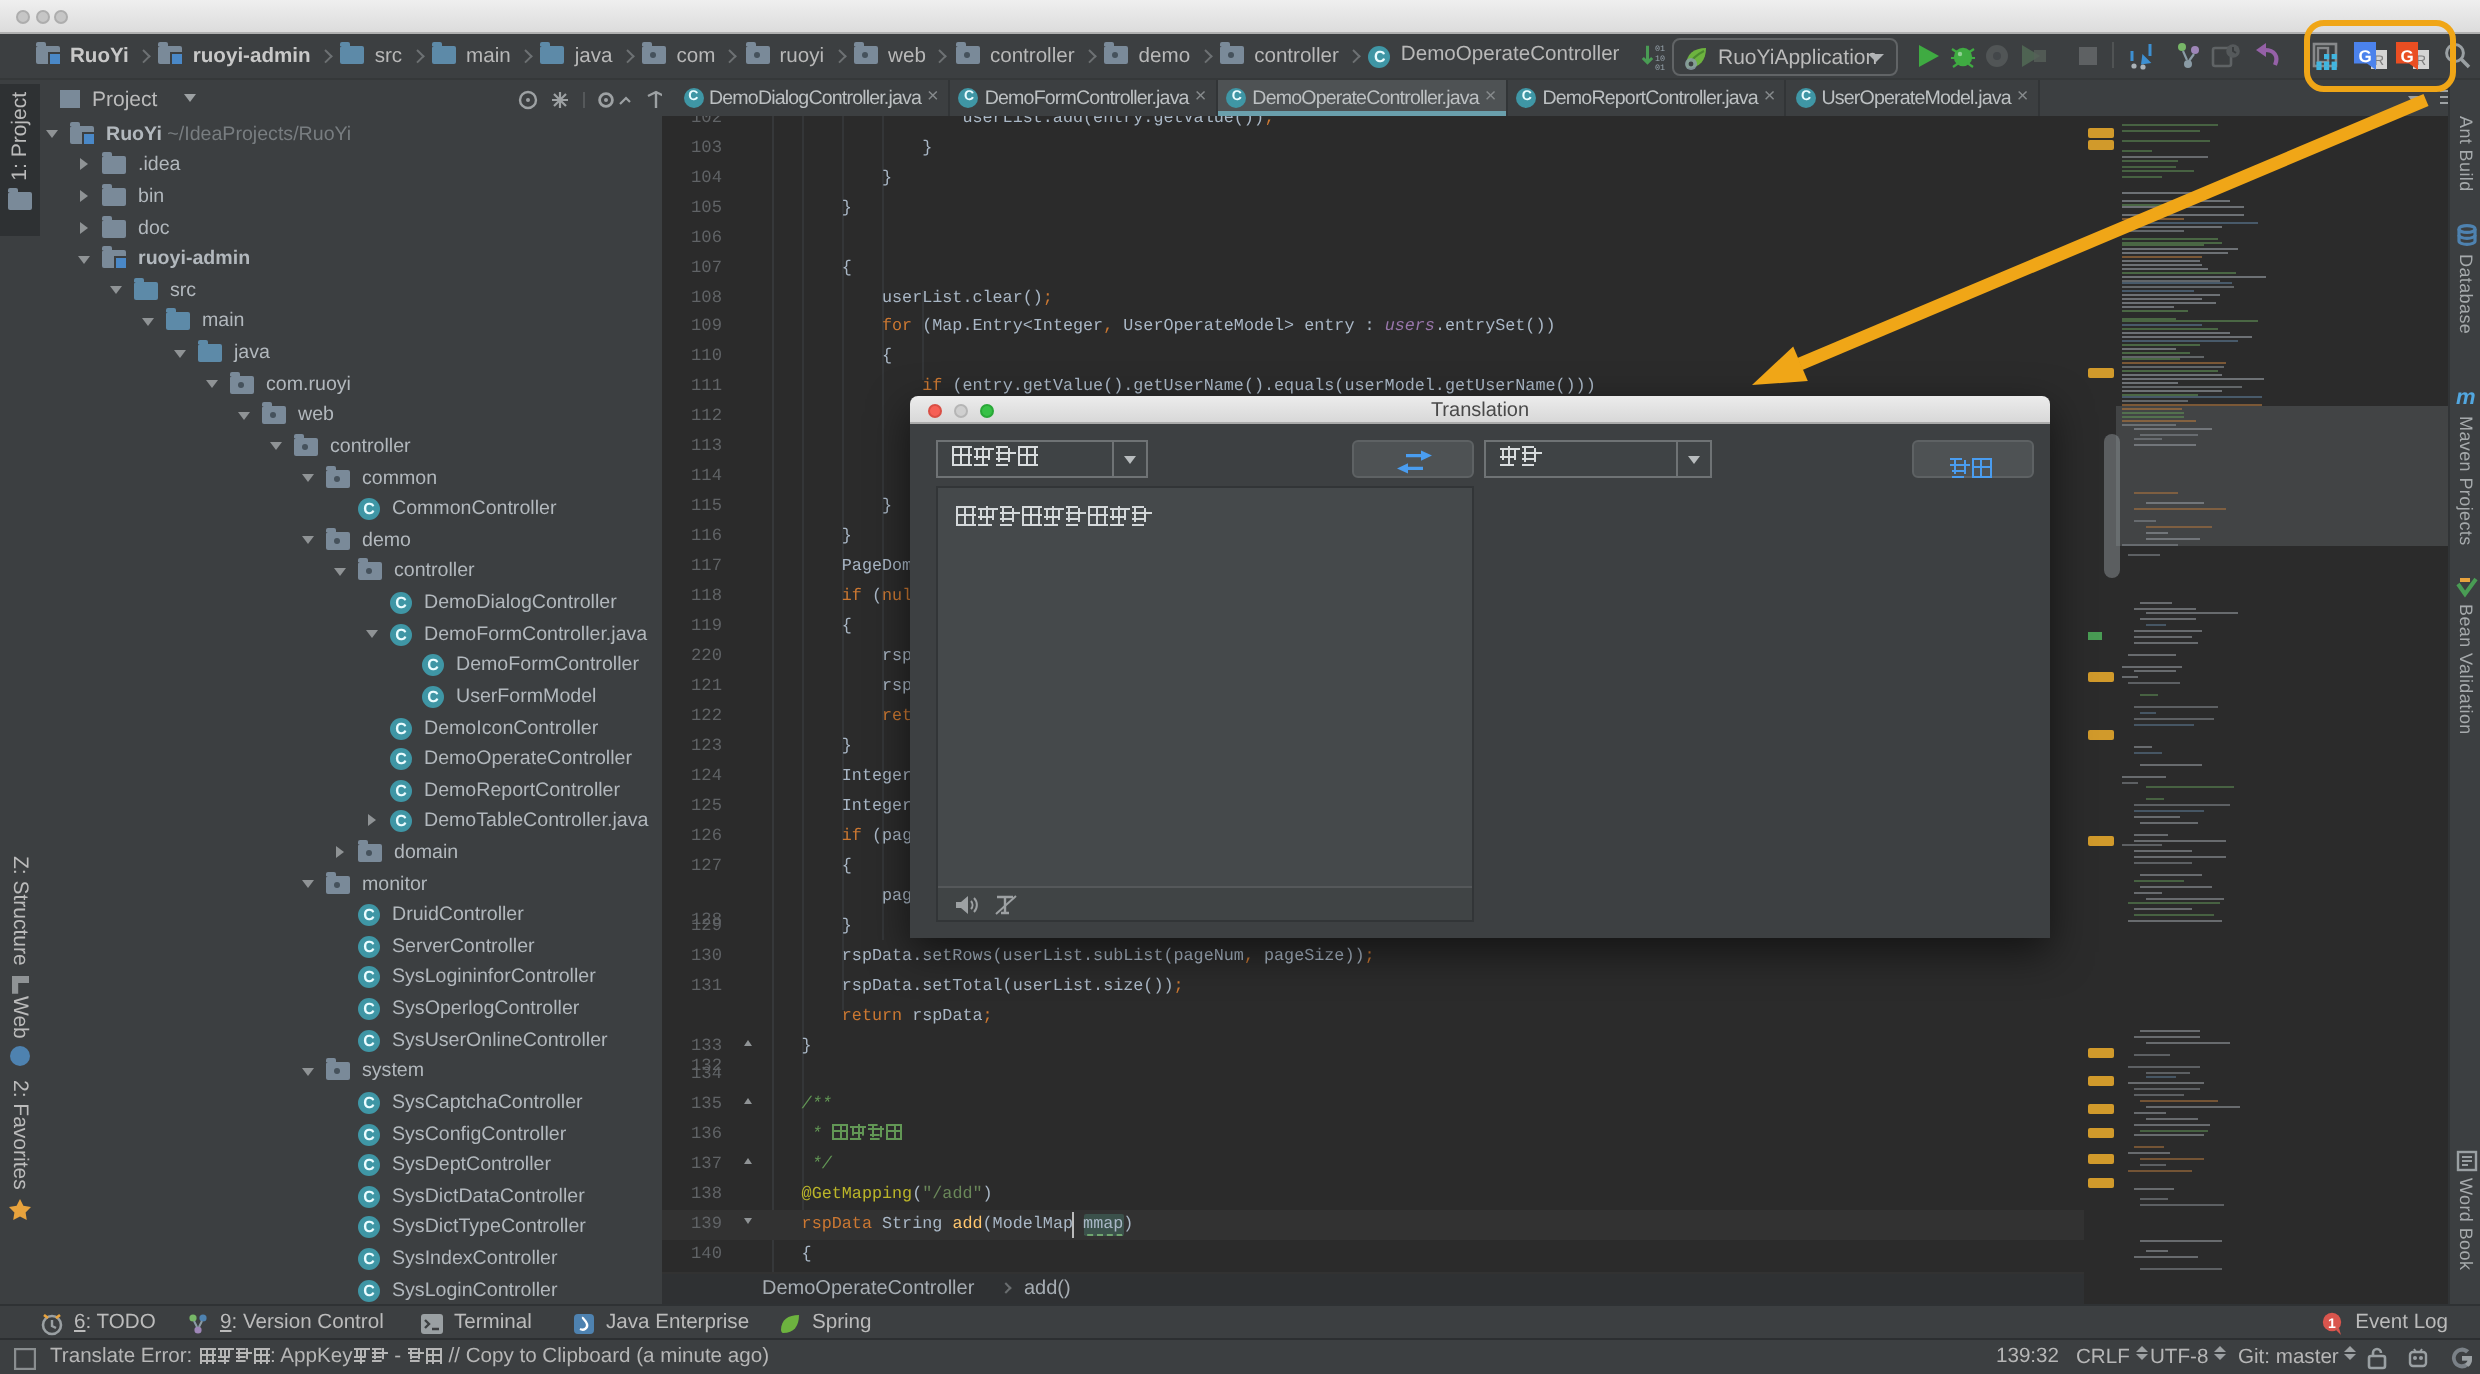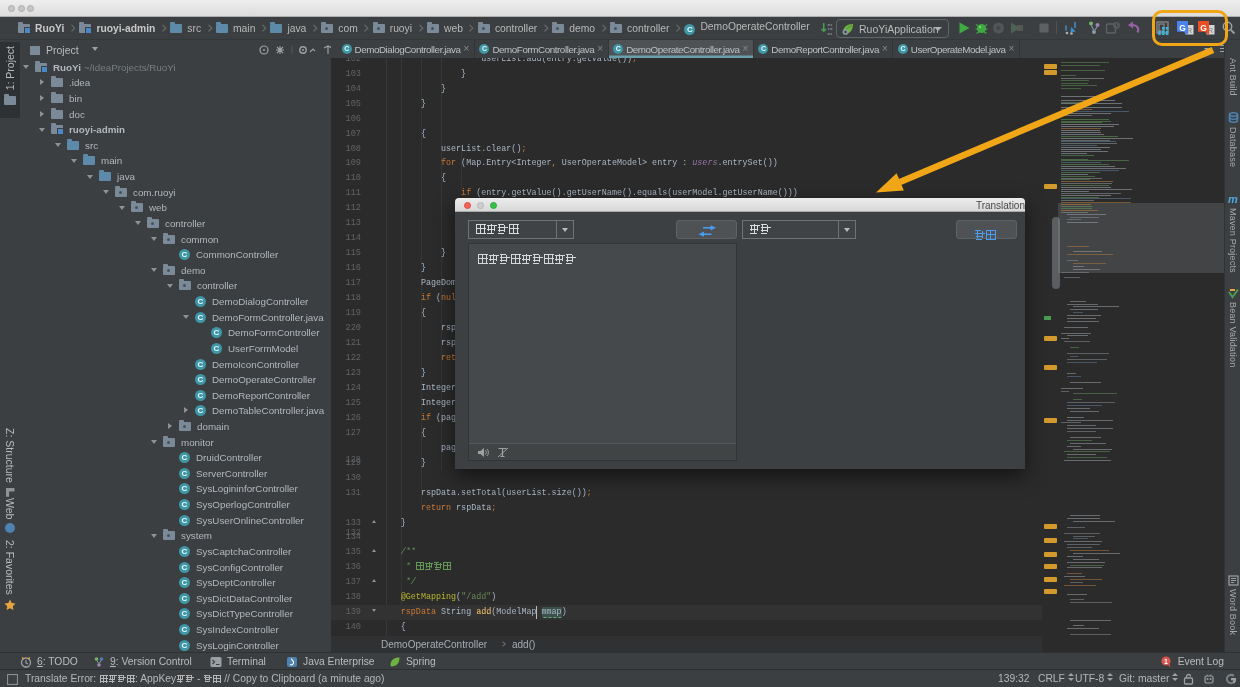--- a/index.html
+++ b/index.html
@@ -541,20 +541,21 @@
       <div class="cl" style="left:49.7px;top:337.8px">        Integer pageSize = pageDomain.getPageNum() * pageDomain.getPageSize()<span class="k">;</span></div>
       <div class="ln" style="top:352.7px">126</div>
       <div class="cl" style="left:49.7px;top:352.7px">        <span class="k">if</span> (pageSize &gt;= userList.size())</div>
       <div class="ln" style="top:367.7px">127</div>
       <div class="cl" style="left:49.7px;top:367.7px">        {</div>
       <div class="ln" style="top:395px">128</div>
       <div class="cl" style="left:49.7px;top:382.7px">            pageSize = userList.size()<span class="k">;</span></div>
       <div class="ln" style="top:397.6px">129</div>
       <div class="cl" style="left:49.7px;top:397.6px">        }</div>
       <div class="ln" style="top:412.6px">130</div>
+      <div class="cl" style="left:49.7px;top:412.6px">        rspData.setRows(userList.subList(pageNum<span class="k">,</span> pageSize))<span class="k">;</span></div>
       <div class="ln" style="top:427.5px">131</div>
       <div class="cl" style="left:49.7px;top:427.5px">        rspData.setTotal(userList.size())<span class="k">;</span></div>
       <div class="ln" style="top:468px">132</div>
       <div class="cl" style="left:49.7px;top:442.5px">        <span class="k">return</span> rspData<span class="k">;</span></div>
       <div class="ln" style="top:457.5px">133</div>
       <div class="cl" style="left:49.7px;top:457.5px">    }</div>
       <div class="ln" style="top:472.4px">134</div>
       <div class="cl" style="left:49.7px;top:472.4px"></div>
       <div class="ln" style="top:487.4px">135</div>
       <div class="cl" style="left:49.7px;top:487.4px">    <span class="cm">/**</span></div>
@@ -851,21 +852,21 @@
       <svg style="position:absolute;left:1225px;top:3px" width="12" height="12" viewBox="0 0 12 12">
         <path d="M11 5H6v2.2h2.8A3.1 3.1 0 116 2.9c.8 0 1.5.3 2 .8l1.6-1.6A5.2 5.2 0 106 11.2 5 5 0 0011 6.2z" fill="#7a8187"></path>
         <path d="M11 5H6v2.2h2.8c-.2.8-.7 1.4-1.3 1.8l1.7 1.4A5 5 0 0011 6.2z" fill="#9aa0a3"></path>
       </svg>
     </div>
     <div class="abs" id="dlg">
       <div id="dtitle">
         <span class="dot" style="left:9px;background:#f66056;border:.5px solid #d94f45"></span>
         <span class="dot" style="left:22px;background:#cfcfcf;border:.5px solid #b5b5b5"></span>
         <span class="dot" style="left:35px;background:#37c146;border:.5px solid #2aa838"></span>
-        <span style="position:absolute;left:0;right:0;top:1.5px;text-align:right;color:#494949;font-size:10px">Translation</span>
+        <span style="position:absolute;left:0;right:0;top:1.5px;text-align:center;color:#494949;font-size:10px">Translation</span>
       </div>
       <div id="dbody">
         <div class="dcombo" style="left:13px;width:106px"><span style="margin-left:6px"><span style="color:#d8dcde"><i class="hz"></i><i class="hz v2"></i><i class="hz v3"></i><i class="hz"></i></span></span><span class="ar"></span></div>
         <div class="dbtn" style="left:221px">
           <svg style="margin:3.5px auto 0;display:block" width="20" height="12" viewBox="0 0 20 12">
             <path d="M6 2.8h8M6.5 9.2h8" stroke="#4a9df0" stroke-width="1.6" fill="none"></path>
             <path d="M19 2.8l-5.5-2.6v5.2zM1.5 9.2L7 6.6v5.2z" fill="#4a9df0"></path>
           </svg>
         </div>
         <div class="dcombo" style="left:287px;width:114px"><span style="margin-left:6px"><span style="color:#d8dcde"><i class="hz v2"></i><i class="hz v3"></i></span></span><span class="ar"></span></div>

